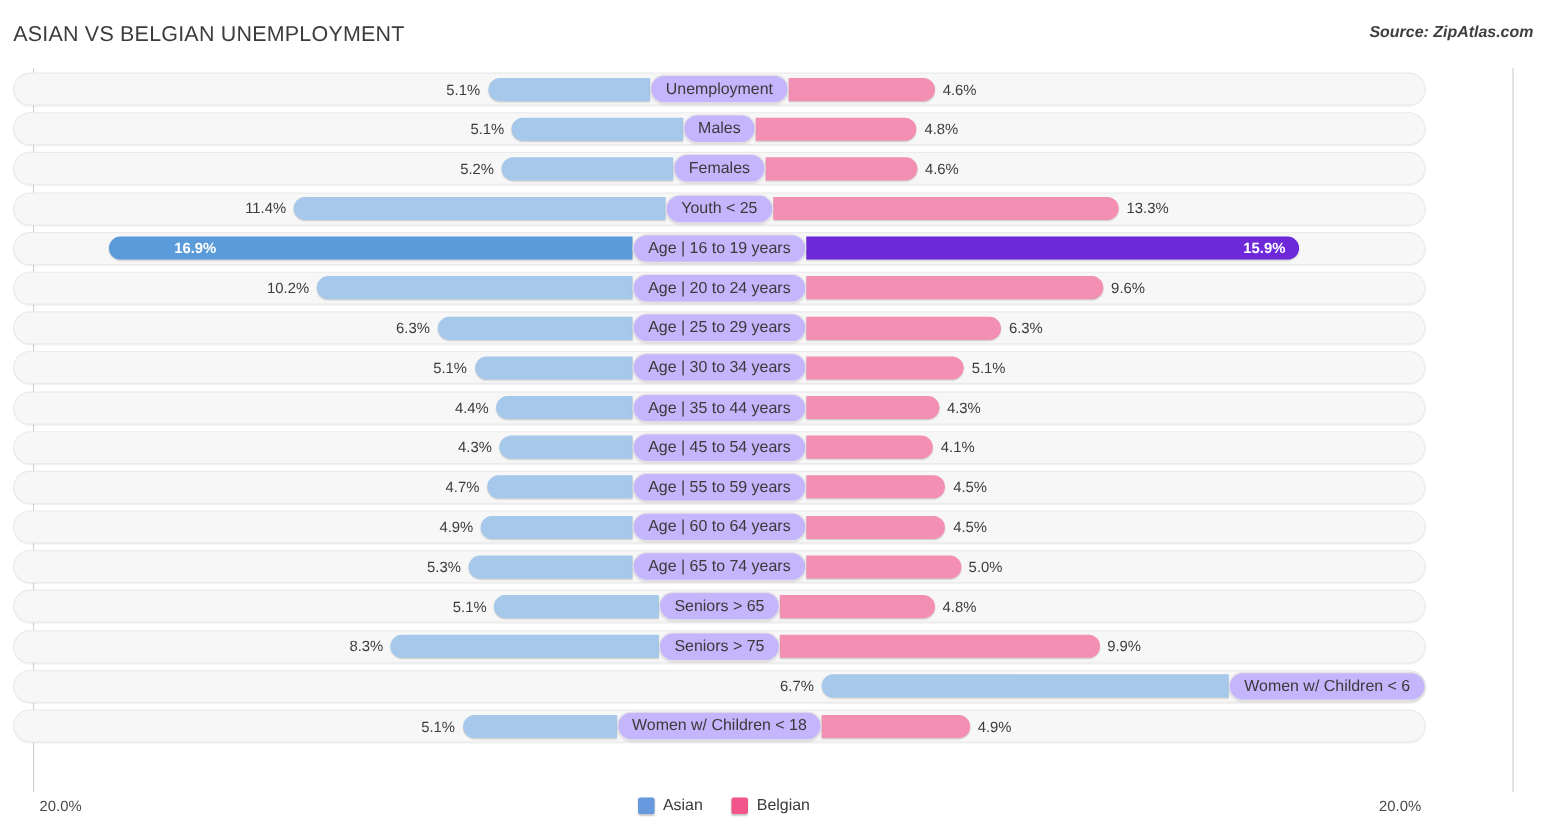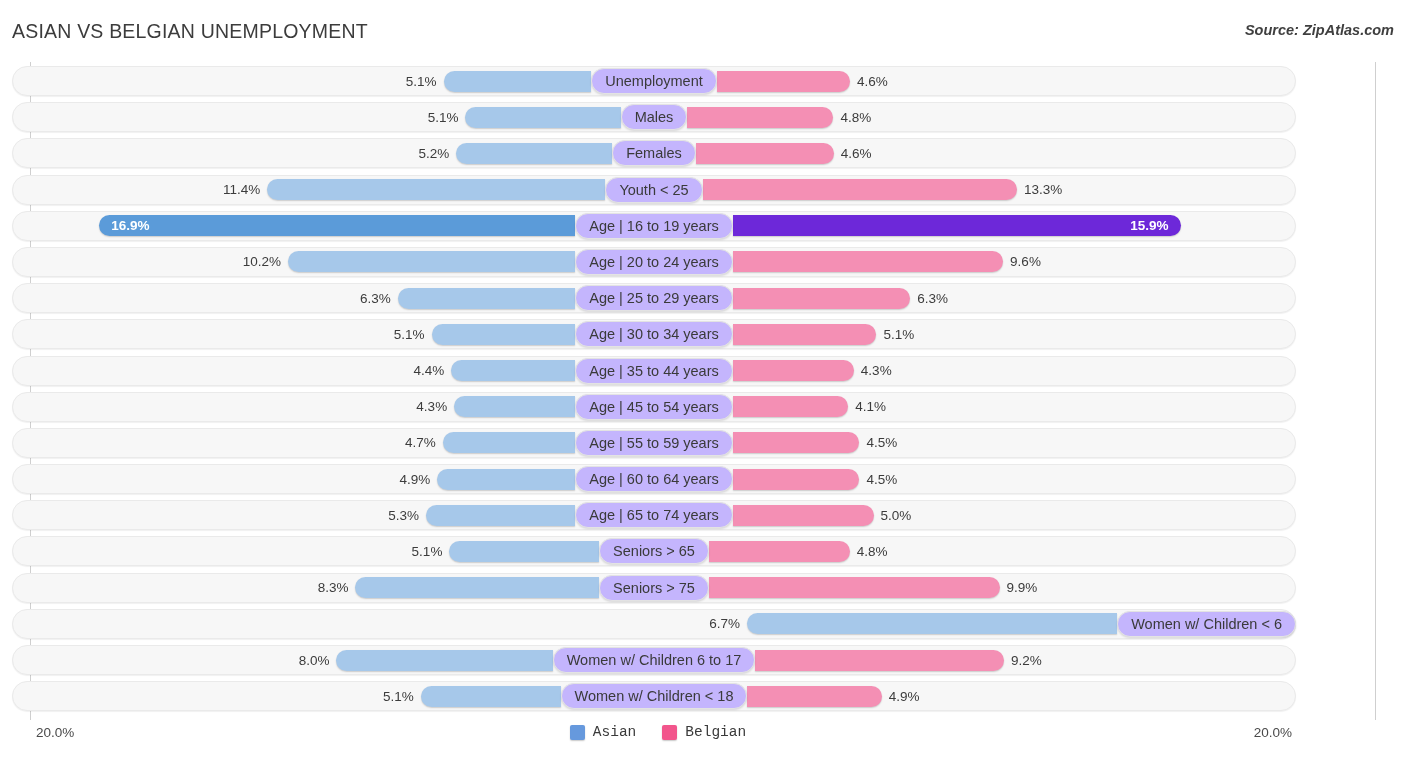--- a/index.html
+++ b/index.html
@@ -51,20 +51,21 @@
   .side { flex: 1 1 0; display: flex; align-items: center; min-width: 0; }
   .side.left  { justify-content: flex-end; }
   .side.right { justify-content: flex-start; }
 
   .bar {
     height: 21px;
     border-radius: 11px;
     position: relative;
     display: flex; align-items: center;
     box-shadow: 0 1px 1.5px rgba(0,0,0,.18);
+    padding-left: 47px;
   }
   .bar.left  { border-top-right-radius: 0; border-bottom-right-radius: 0; justify-content: flex-start; }
   .bar.right { border-top-left-radius: 0;  border-bottom-left-radius: 0;  justify-content: flex-end; }
 
   .val {
     font-size: 13.5px; color: #3c3c3c; white-space: nowrap;
   }
   .val.out-left  { margin-right: 7px; }
   .val.out-right { margin-left: 7px; }
   .val.inside { color: #ffffff; font-weight: bold; }
@@ -88,21 +89,21 @@
   .footer { position: absolute; left: 0; top: 718px; width: 1316px; height: 39px; text-align: center; }
   .axis-label {
     position: absolute; top: 7px; font-size: 13.5px; color: #4a4a4a; white-space: nowrap;
   }
   .axis-label.l { left: 36px; }
   .axis-label.r { right: 24px; }
   .legend {
     position: absolute; left: 0; right: 0; top: 6px;
     display: flex; justify-content: center; align-items: center; gap: 26px;
   }
-  .legend-item { display: flex; align-items: center; gap: 8px; font-family: Liberation Mono, monospace; }
+  .legend-item { display: flex; align-items: center; gap: 8px; }
   .swatch { width: 15px; height: 15px; border-radius: 2px; box-shadow: 0 1px 1.5px rgba(0,0,0,.22); }
   .legend-label { font-size: 14.5px; color: #3a3a3a; white-space: nowrap; }
 </style>
 </head>
 <body>
 
 <div class="page">
 
   <div class="header">
     <div class="chart-title">ASIAN VS BELGIAN UNEMPLOYMENT</div>
@@ -326,34 +327,20 @@
           </div>
         </div>
         <div class="row">
           <div class="track"></div>
           <div class="lane">
             <div class="side left">
               <span class="val out-left">6.7%</span>
               <div class="bar left" style="width: 33.5%; background: rgb(166, 200, 234);"></div>
             </div>
             <div class="pill">Women w/ Children &lt; 6</div>
-          </div>
-        </div>
-        <div class="row">
-          <div class="track"></div>
-          <div class="lane">
-            <div class="side left">
-              <span class="val out-left">8.0%</span>
-              <div class="bar left" style="width: 40%; background: rgb(166, 200, 234);"></div>
-            </div>
-            <div class="pill">Women w/ Children 6 to 17</div>
-            <div class="side right">
-              <div class="bar right" style="width: 46%; background: rgb(244, 143, 180);"></div>
-              <span class="val out-right">9.2%</span>
-            </div>
           </div>
         </div>
         <div class="row">
           <div class="track"></div>
           <div class="lane">
             <div class="side left">
               <span class="val out-left">5.1%</span>
               <div class="bar left" style="width: 25.5%; background: rgb(166, 200, 234);"></div>
             </div>
             <div class="pill">Women w/ Children &lt; 18</div>

